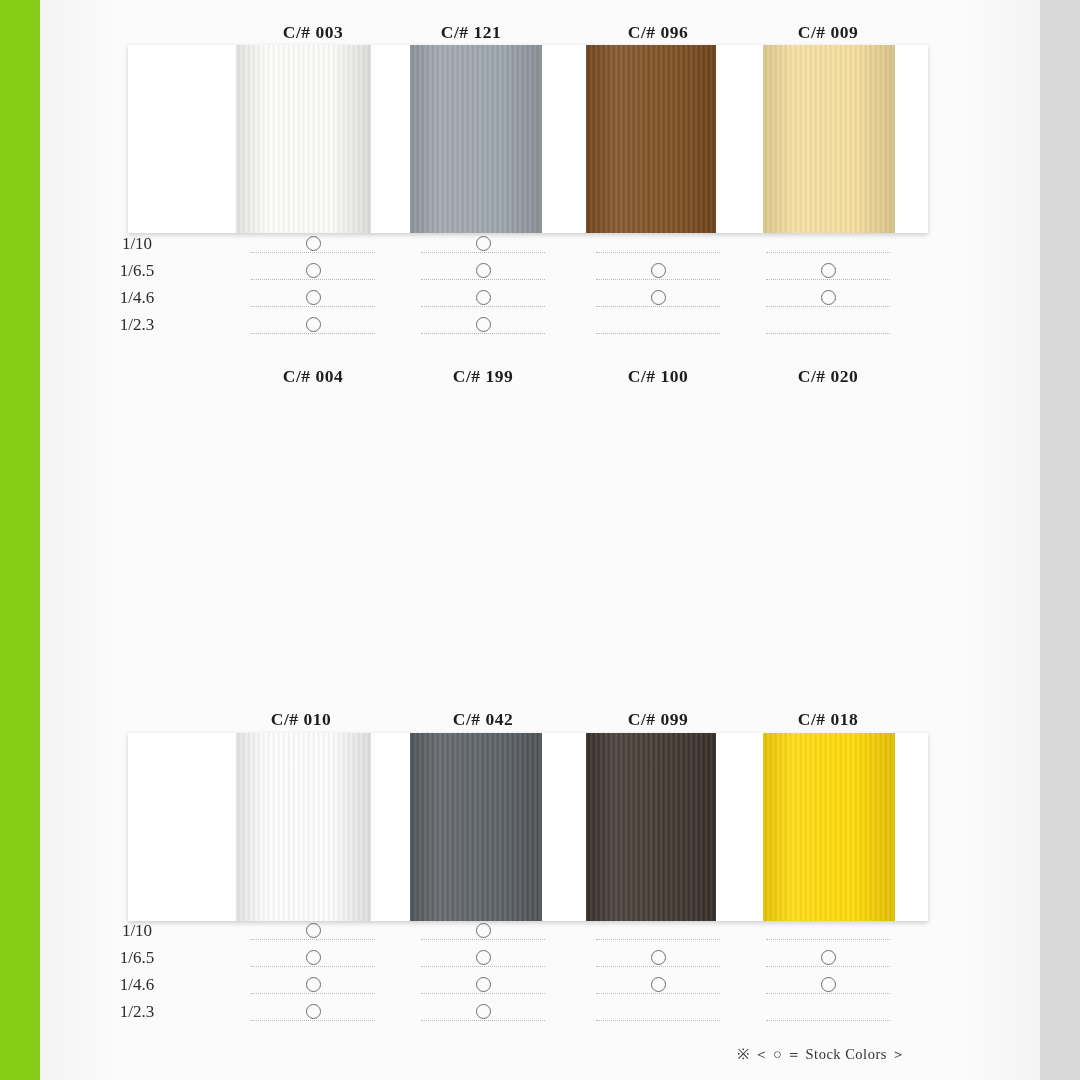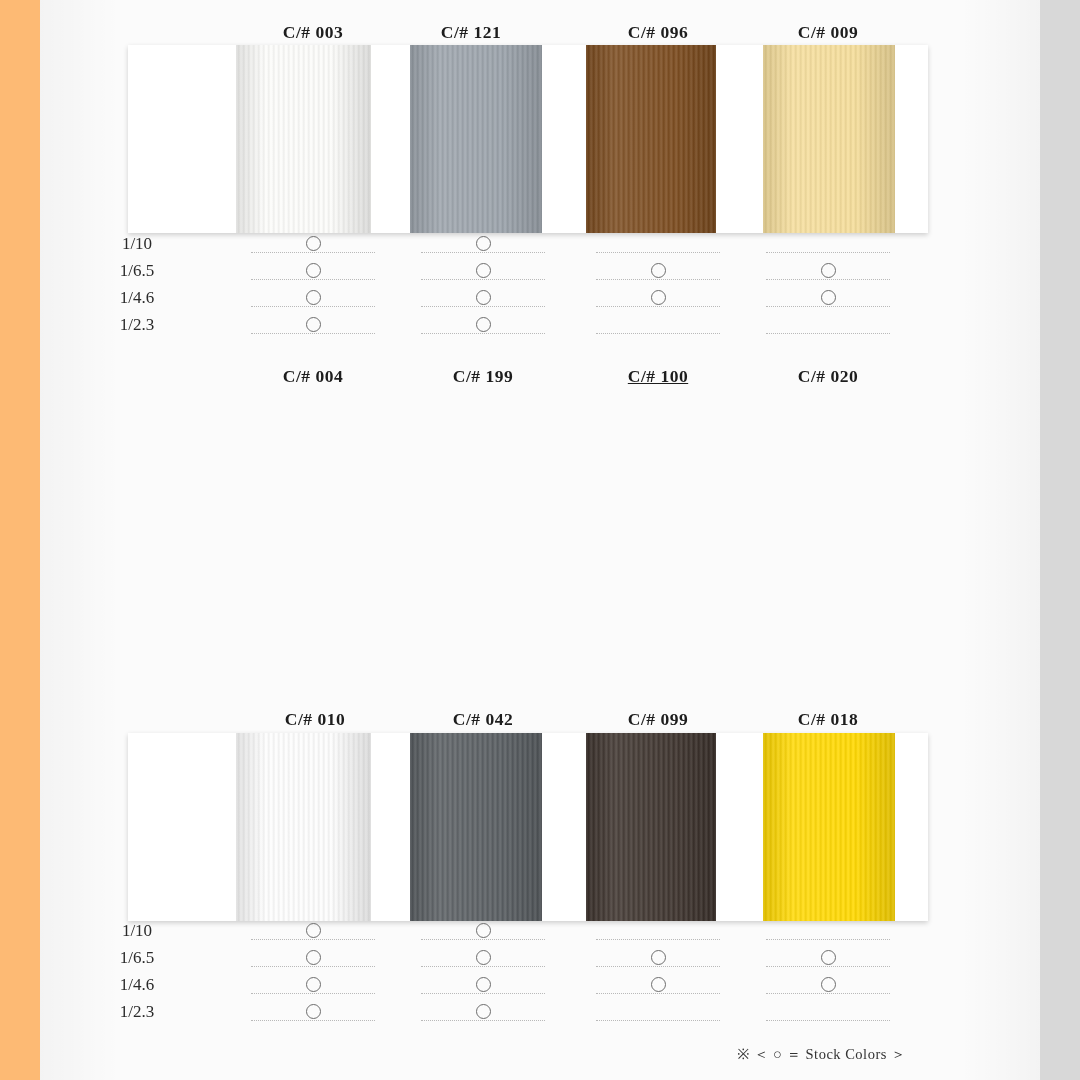--- a/index.html
+++ b/index.html
@@ -10,21 +10,21 @@
   body {
     width: 1080px;
     height: 1080px;
     font-family: "Liberation Serif", serif;
     overflow: hidden;
   }
   #page {
     position: relative;
     width: 972px;
     height: 1080px;
-    background: #fdba74;
+    background: #84cc16;
   }
   
   .sheet {
     position: absolute;
     left: 40px;
     top: 0px;
     width: 1000px;
     height: 1080px;
     background: #fbfbfb;
   }
@@ -199,21 +199,21 @@
           <div class="dotline" style="left: 421px; width: 124px; top: 101px;"></div>
           <div class="mark" style="left: 475.5px; top: 85px;"></div>
           <div class="dotline" style="left: 596px; width: 124px; top: 101px;"></div>
           <div class="dotline" style="left: 766px; width: 124px; top: 101px;"></div>
         </div>
       </div>
       <div class="block" style="top: 344px;">
         <div class="codes" style="top: 22px;">
           <div class="code" style="left: 228px;">C/# 004</div>
           <div class="code" style="left: 398px;">C/# 199</div>
-          <div class="code" style="left: 573px; text-decoration: underline;">C/# 100</div>
+          <div class="code" style="left: 573px;">C/# 100</div>
           <div class="code" style="left: 743px;">C/# 020</div>
         </div>
         <div class="card" style="top: 389px;">
           <div class="swatch" style="left: 108px; width: 135px; background: rgb(253, 253, 253);">
             <div class="thread"></div>
             <div class="shade"></div>
           </div>
           <div class="swatch" style="left: 282px; width: 132px; background: rgb(87, 92, 96);">
             <div class="thread"></div>
             <div class="shade"></div>
@@ -257,21 +257,21 @@
           <div class="dotline" style="left: 251px; width: 124px; top: 101px;"></div>
           <div class="mark" style="left: 305.5px; top: 85px;"></div>
           <div class="dotline" style="left: 421px; width: 124px; top: 101px;"></div>
           <div class="mark" style="left: 475.5px; top: 85px;"></div>
           <div class="dotline" style="left: 596px; width: 124px; top: 101px;"></div>
           <div class="dotline" style="left: 766px; width: 124px; top: 101px;"></div>
         </div>
       </div>
       <div class="block" style="top: 687px;">
         <div class="codes" style="top: 22px;">
-          <div class="code" style="left: 230px;">C/# 010</div>
+          <div class="code" style="left: 216px;">C/# 010</div>
           <div class="code" style="left: 398px;">C/# 042</div>
           <div class="code" style="left: 573px;">C/# 099</div>
           <div class="code" style="left: 743px;">C/# 018</div>
         </div>
       </div>
     </div>
   <div class="footnote">※ ＜ ○ ＝ Stock Colors ＞</div>
 </div>
 
 </body></html>

